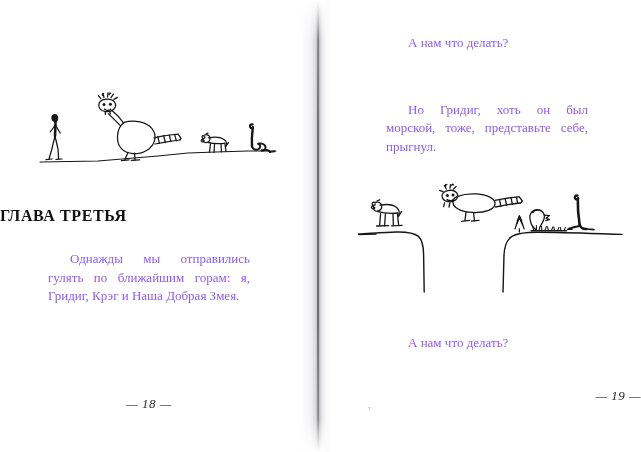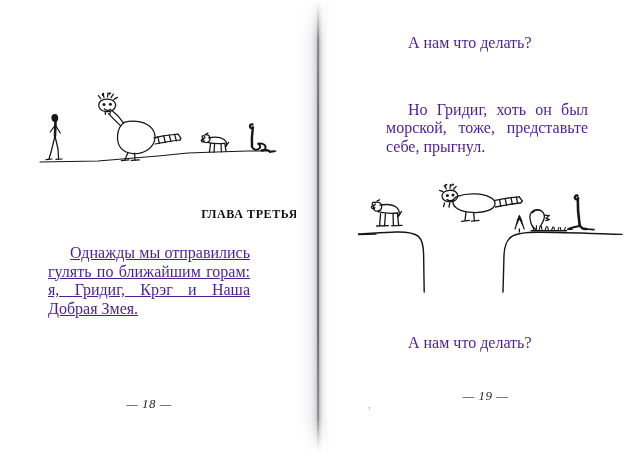--- a/index.html
+++ b/index.html
@@ -80,33 +80,33 @@
   .illustration {
     position: absolute;
   }
   .illustration svg { display: block; }
 
   .chapter-title {
     position: absolute;
     left: 0;
     top: 207px;
     width: 298px;
-    text-align: right;
+    text-align: left;
     font-weight: bold;
-    font-size: 12px;
+    font-size: 16px;
     letter-spacing: 0.6px;
     color: #101010;
   }
 
   .body-text {
     position: absolute;
-    font-size: 16px;
+    font-size: 13px;
     line-height: 18.6px;
     text-align: justify;
-    color: #4c1d95;
+    color: #8b5cf6;
   }
   .body-text p {
     margin: 0;
     text-indent: 22px;
     text-align: justify;
   }
   .body-text p:last-child { text-align-last: left; }
   .body-text p.lastline-left { text-align-last: left; margin-top: 48px; }
 
   .folio {
@@ -215,21 +215,21 @@
           <path d="M214 54.6 C214.8 57.6 218.2 58.6 220.6 57 C222.8 55.6 222.6 52.8 220.4 51.8" stroke-width="2"></path>
           <path d="M220.4 51.8 C223.4 50.8 226.6 52 227.4 54.4 C228.2 56.8 226.4 58.8 223.6 58.4" stroke-width="2"></path>
           <path d="M223.6 58.4 C227 57.4 230.8 58 232 60" stroke-width="2"></path>
           <path d="M232 60 L236.6 59.4" stroke-width="1.6"></path>
         </g>
       </svg>
     </div>
 
     <div class="chapter-title">ГЛАВА ТРЕТЬЯ</div>
 
-    <div class="body-text" style="left:48px; top:244px; width:202px;text-decoration:underline;">
+    <div class="body-text" style="left:48px; top:250px; width:202px;">
       <p>Однажды мы отправились гулять по ближайшим горам: я, Гридиг, Крэг и Наша Добрая Змея.</p>
     </div>
 
     <div class="folio" style="left:0; top:396px; width:298px;">— 18 —</div>
   </div>
 
   <div class="spine"></div>
   <div class="spine-crease"></div>
   <div class="spine-top-fade"></div>
   <div class="spine-bot-fade"></div>
@@ -338,18 +338,18 @@
           <path d="M228.4 47 L236 47.6" stroke-width="1.6"></path>
           <path d="M214 47.4 L209.6 47.2" stroke-width="1.4"></path>
         </g>
       </svg>
     </div>
 
     <div class="body-text" style="left:56px; top:334px; width:202px;">
       <p>А нам что делать?</p>
     </div>
 
-    <div class="folio" style="left:0; top:388px; width:311px;">— 19 —</div>
+    <div class="folio" style="left:0; top:388px; width:311px;text-align:right;">— 19 —</div>
   </div>
 
   <div class="smudge">т</div>
 
 </div>
 
 </body></html>

